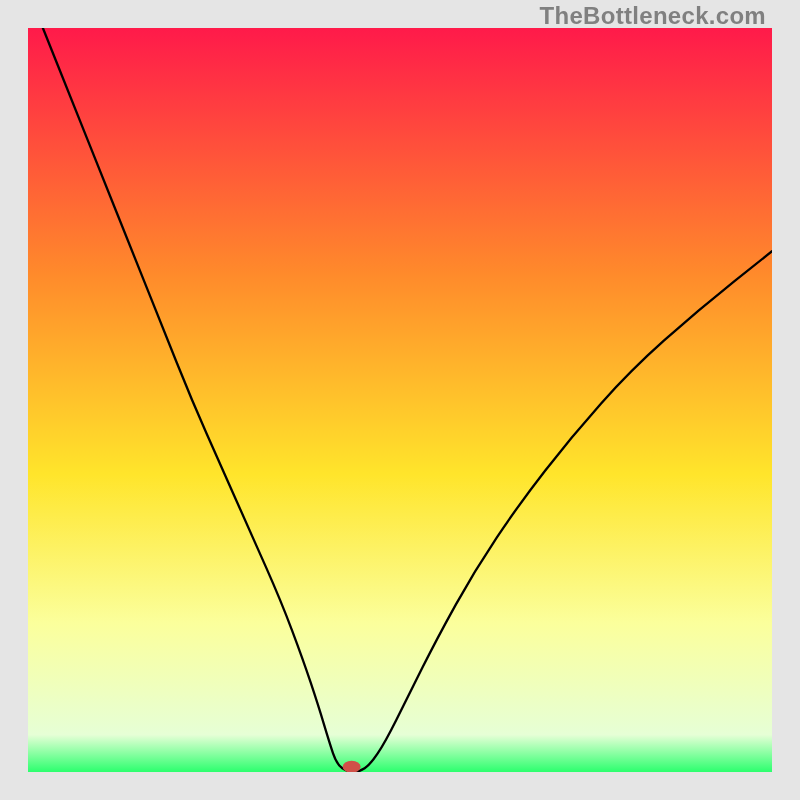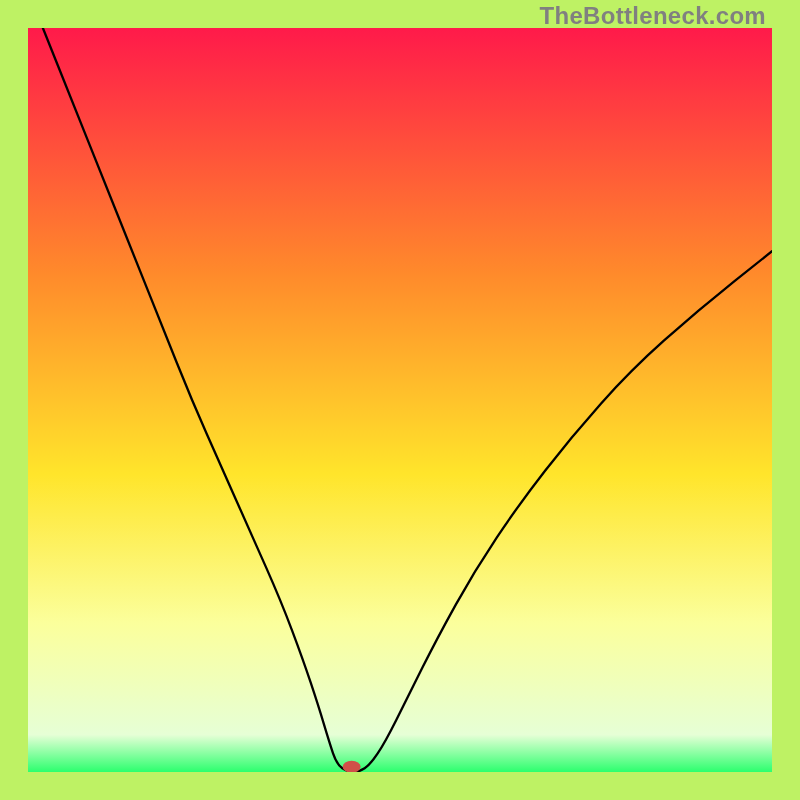--- a/index.html
+++ b/index.html
@@ -8,21 +8,21 @@
     width: 800px;
     height: 800px;
     background: #000;
     font-family: Arial, Helvetica, sans-serif;
     overflow: hidden;
   }
   .frame {
     position: absolute;
     left: 0; top: 0;
     width: 800px; height: 800px;
-    background: #bef264;
+    background: #e5e5e5;
   }
   .plot {
     position: absolute;
     left: 28px;
     top: 28px;
     width: 744px;
     height: 744px;
   }
   .watermark {
     position: absolute;

